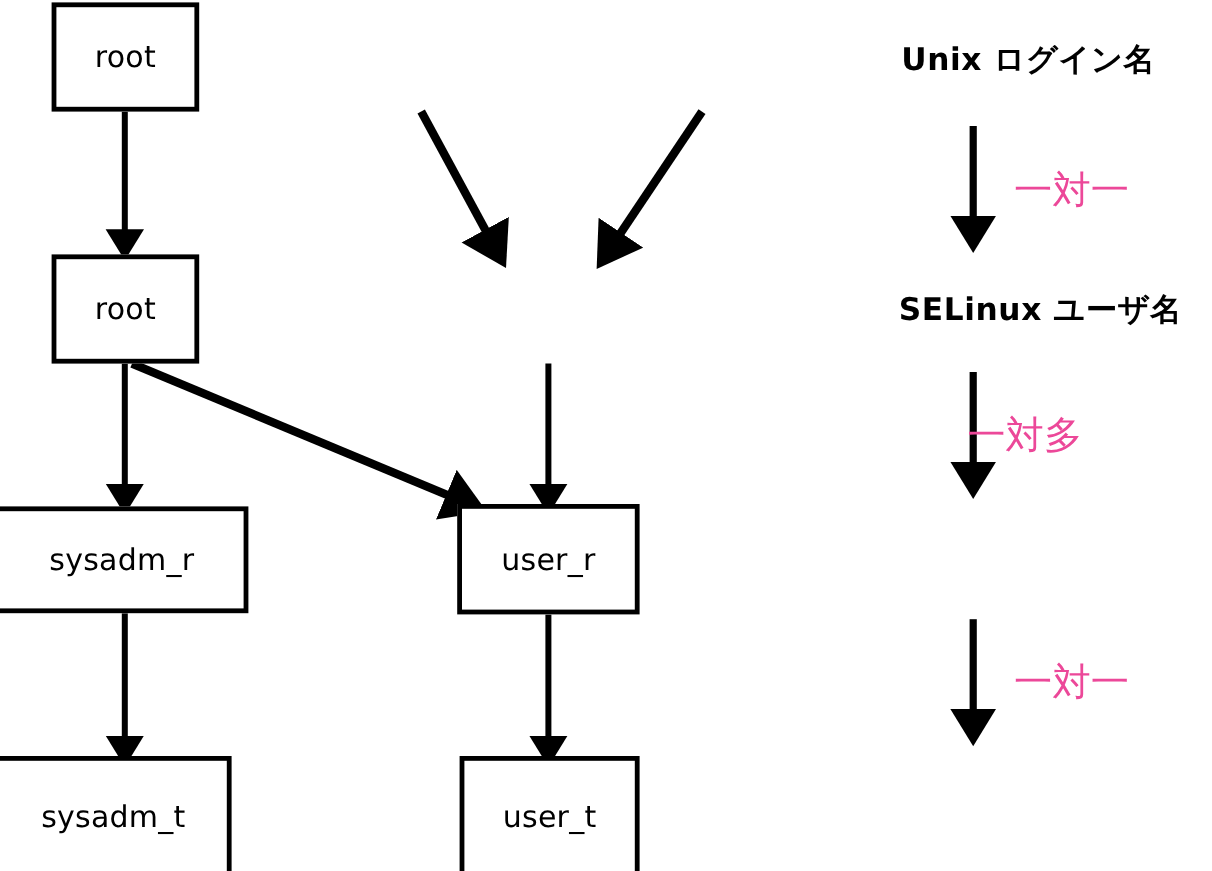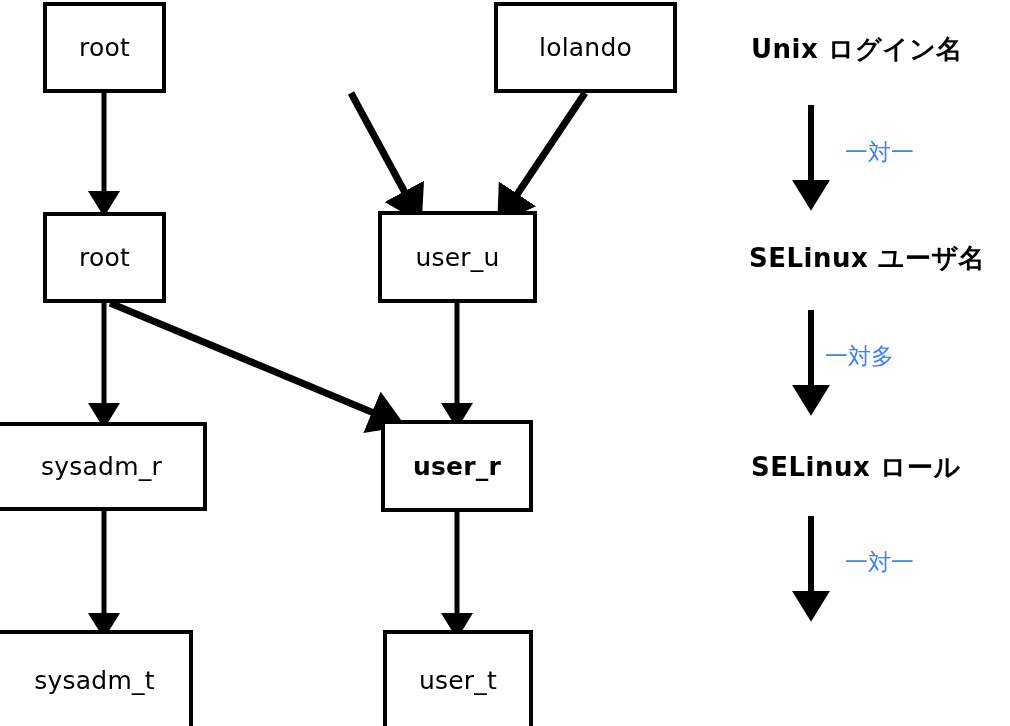--- a/index.html
+++ b/index.html
@@ -42,24 +42,24 @@
     color: #000000;
     font-family: "DejaVu Sans", sans-serif;
     font-weight: bold;
     font-size: 26px;
     white-space: nowrap;
     letter-spacing: 0.5px;
     z-index: 3;
   }
   .legend-card-label {
     position: absolute;
-    color: #3b82f6;
+    color: #ec4899;
     font-family: Liberation Sans, sans-serif;
     font-weight: normal;
-    font-size: 23px;
+    font-size: 32px;
     white-space: nowrap;
     z-index: 3;
   }
 </style>
 </head>
 <body>
 
 <div id="canvas">
 
   <svg id="graph-svg" viewBox="0 0 1010 726" xmlns="http://www.w3.org/2000/svg">
@@ -88,54 +88,47 @@
     <line x1="811" y1="105" x2="811" y2="188" stroke="#000000" stroke-width="6" marker-end="url(#arrowhead)"></line>
     <line x1="811" y1="310" x2="811" y2="393" stroke="#000000" stroke-width="6" marker-end="url(#arrowhead)"></line>
     <line x1="811" y1="516" x2="811" y2="599" stroke="#000000" stroke-width="6" marker-end="url(#arrowhead)"></line>
   </svg>
 
   <div class="node-box" style="left:43px; top:2px; width:123px; height:91px;">
     <span>root</span>
   </div>
 
 
-  <div class="node-box" style="left:494px; top:2px; width:183px; height:91px;">
-    <span>lolando</span>
-  </div>
 
   <div class="node-box" style="left:43px; top:212px; width:123px; height:91px;">
     <span>root</span>
   </div>
 
-  <div class="node-box" style="left:378px; top:211px; width:159px; height:92px;">
-    <span>user_u</span>
-  </div>
 
   <div class="node-box" style="left:-4px; top:422px; width:211px; height:89px;">
     <span>sysadm_r</span>
   </div>
 
-  <div class="node-box" style="left:381px; top:420px; width:152px; height:92px;font-weight:bold;">
+  <div class="node-box" style="left:381px; top:420px; width:152px; height:92px;">
     <span>user_r</span>
   </div>
 
   <div class="node-box" style="left:-4px; top:630px; width:197px; height:100px;">
     <span>sysadm_t</span>
   </div>
 
   <div class="node-box" style="left:383px; top:630px; width:150px; height:100px;">
     <span>user_t</span>
   </div>
 
   <div class="legend-heading" style="left:751px; top:32px;">Unix ログイン名</div>
 
   <div class="legend-heading" style="left:749px; top:241px;">SELinux ユーザ名</div>
 
-  <div class="legend-heading" style="left:751px; top:450px;">SELinux ロール</div>
 
 
   <div class="legend-card-label" style="left:845px; top:137px;">一対一</div>
 
-  <div class="legend-card-label" style="left:825px; top:341px;">一対多</div>
+  <div class="legend-card-label" style="left:806px; top:341px;">一対多</div>
 
   <div class="legend-card-label" style="left:845px; top:547px;">一対一</div>
 
 </div>
 
 </body></html>

